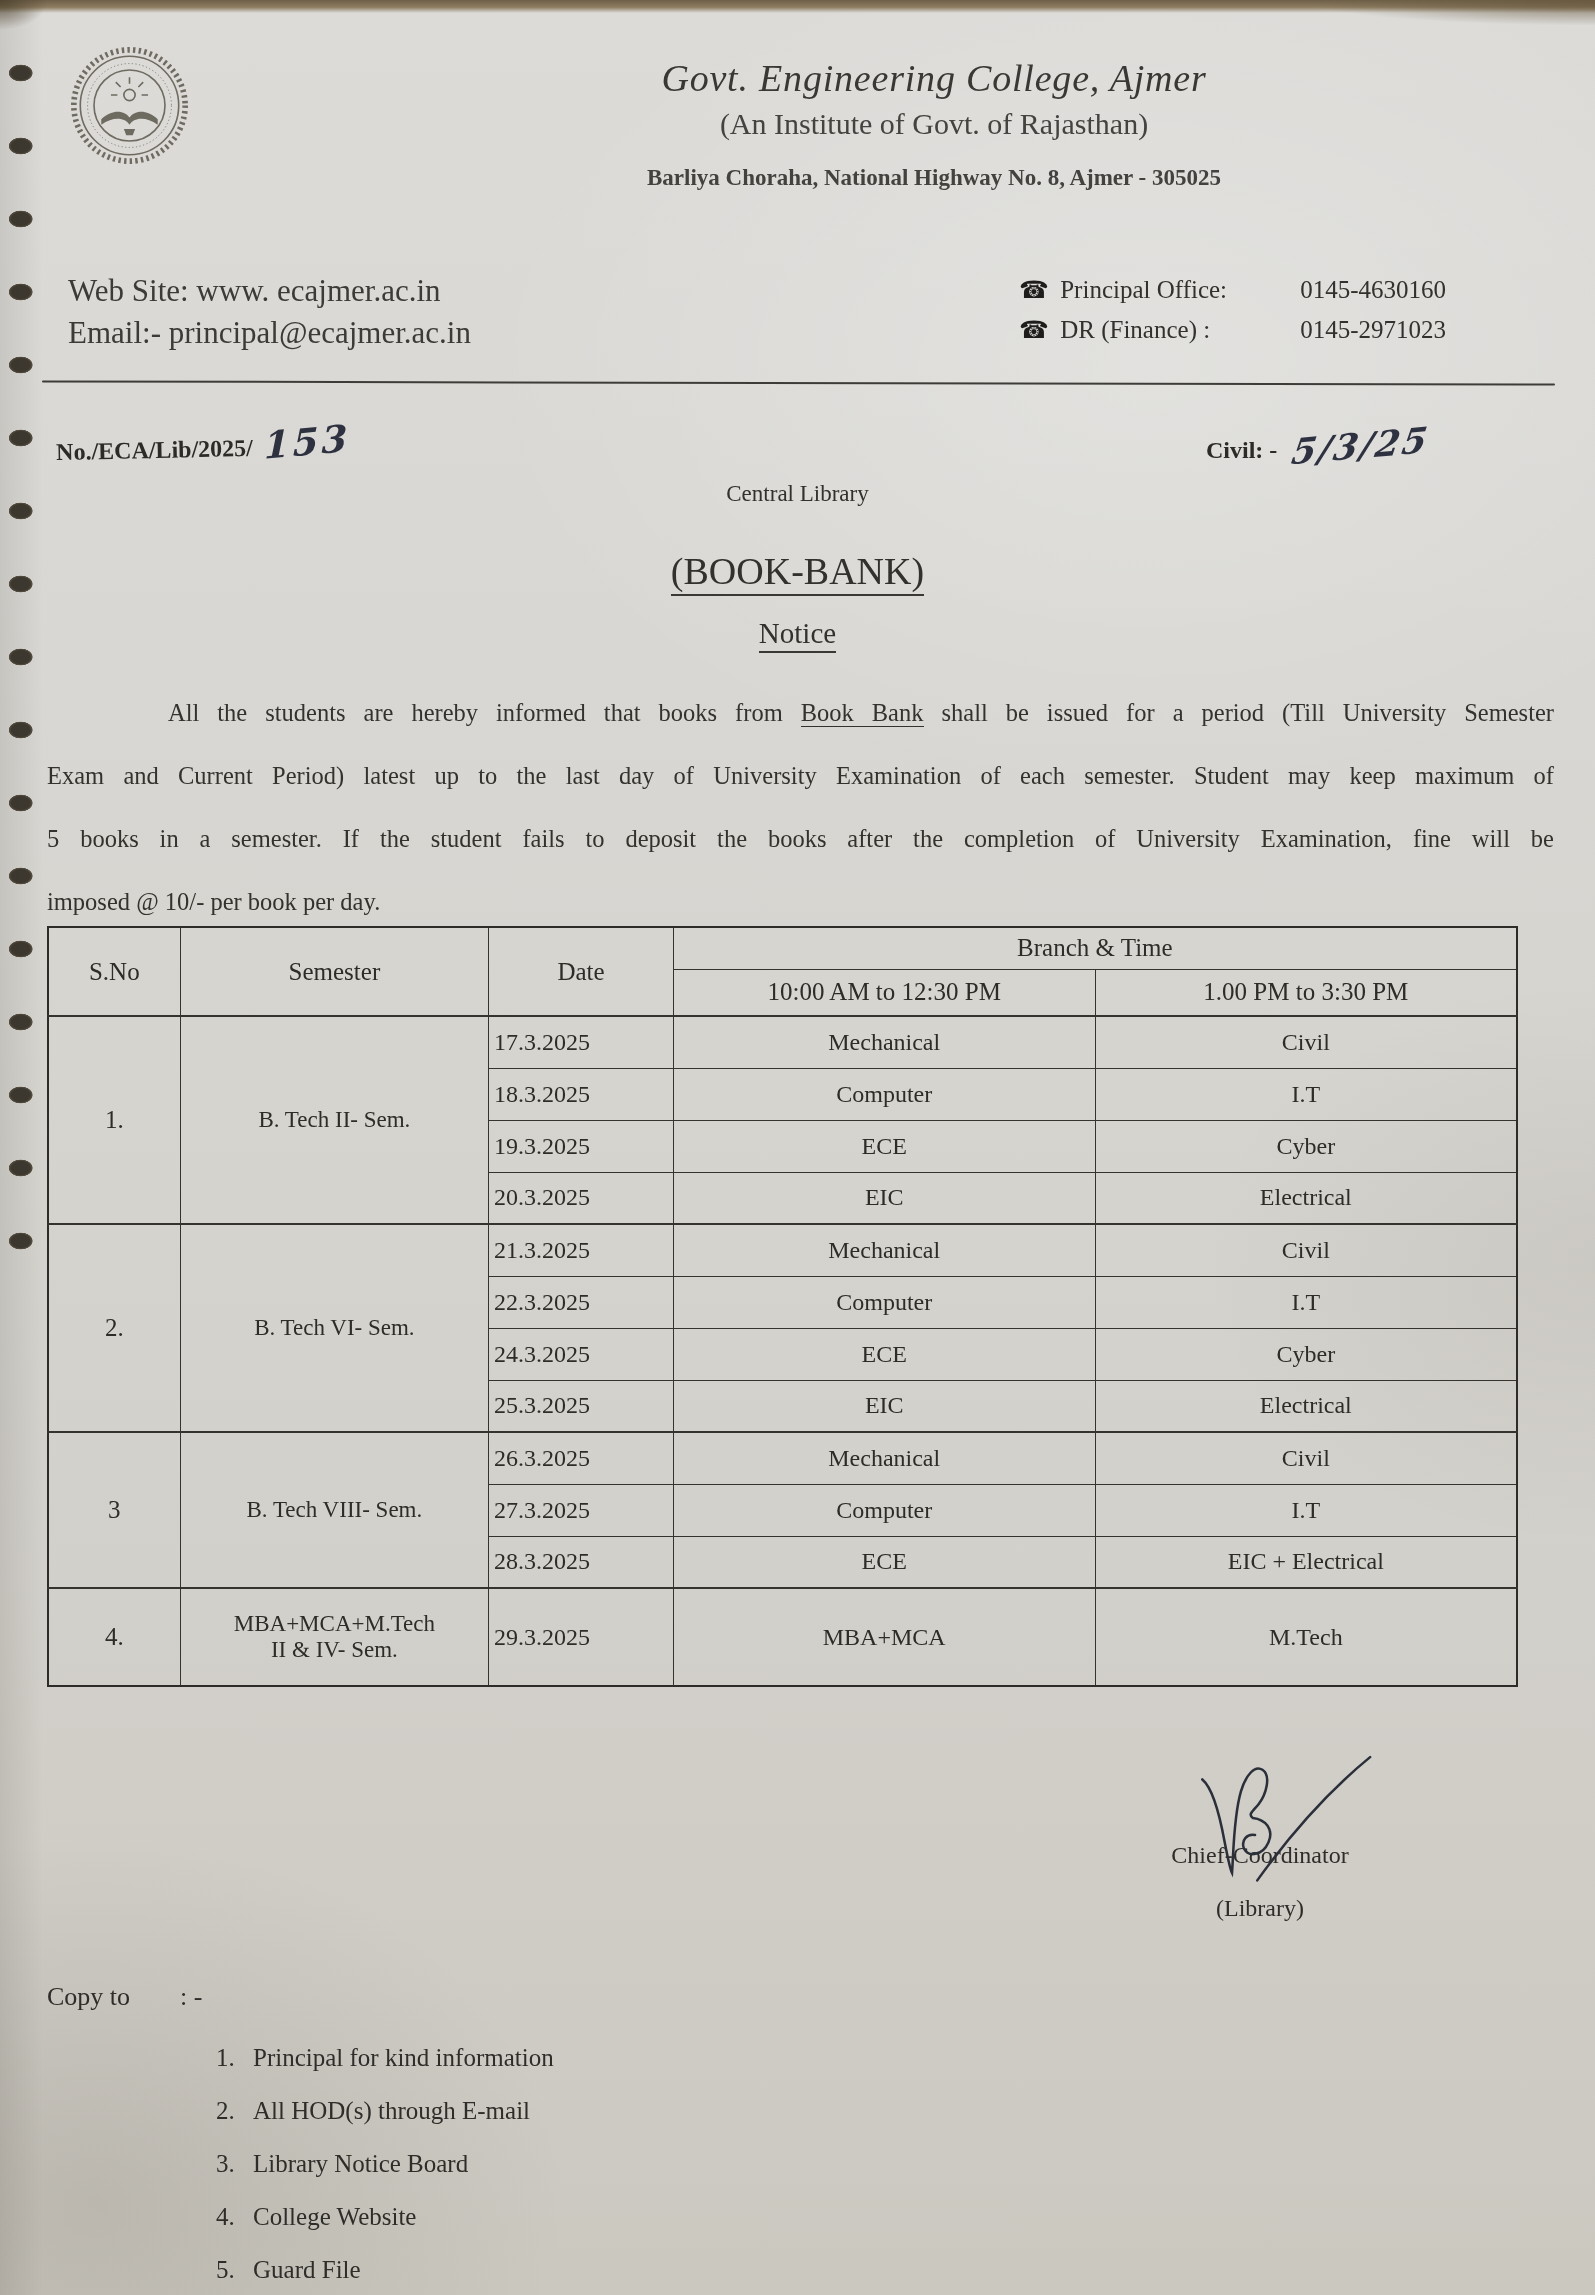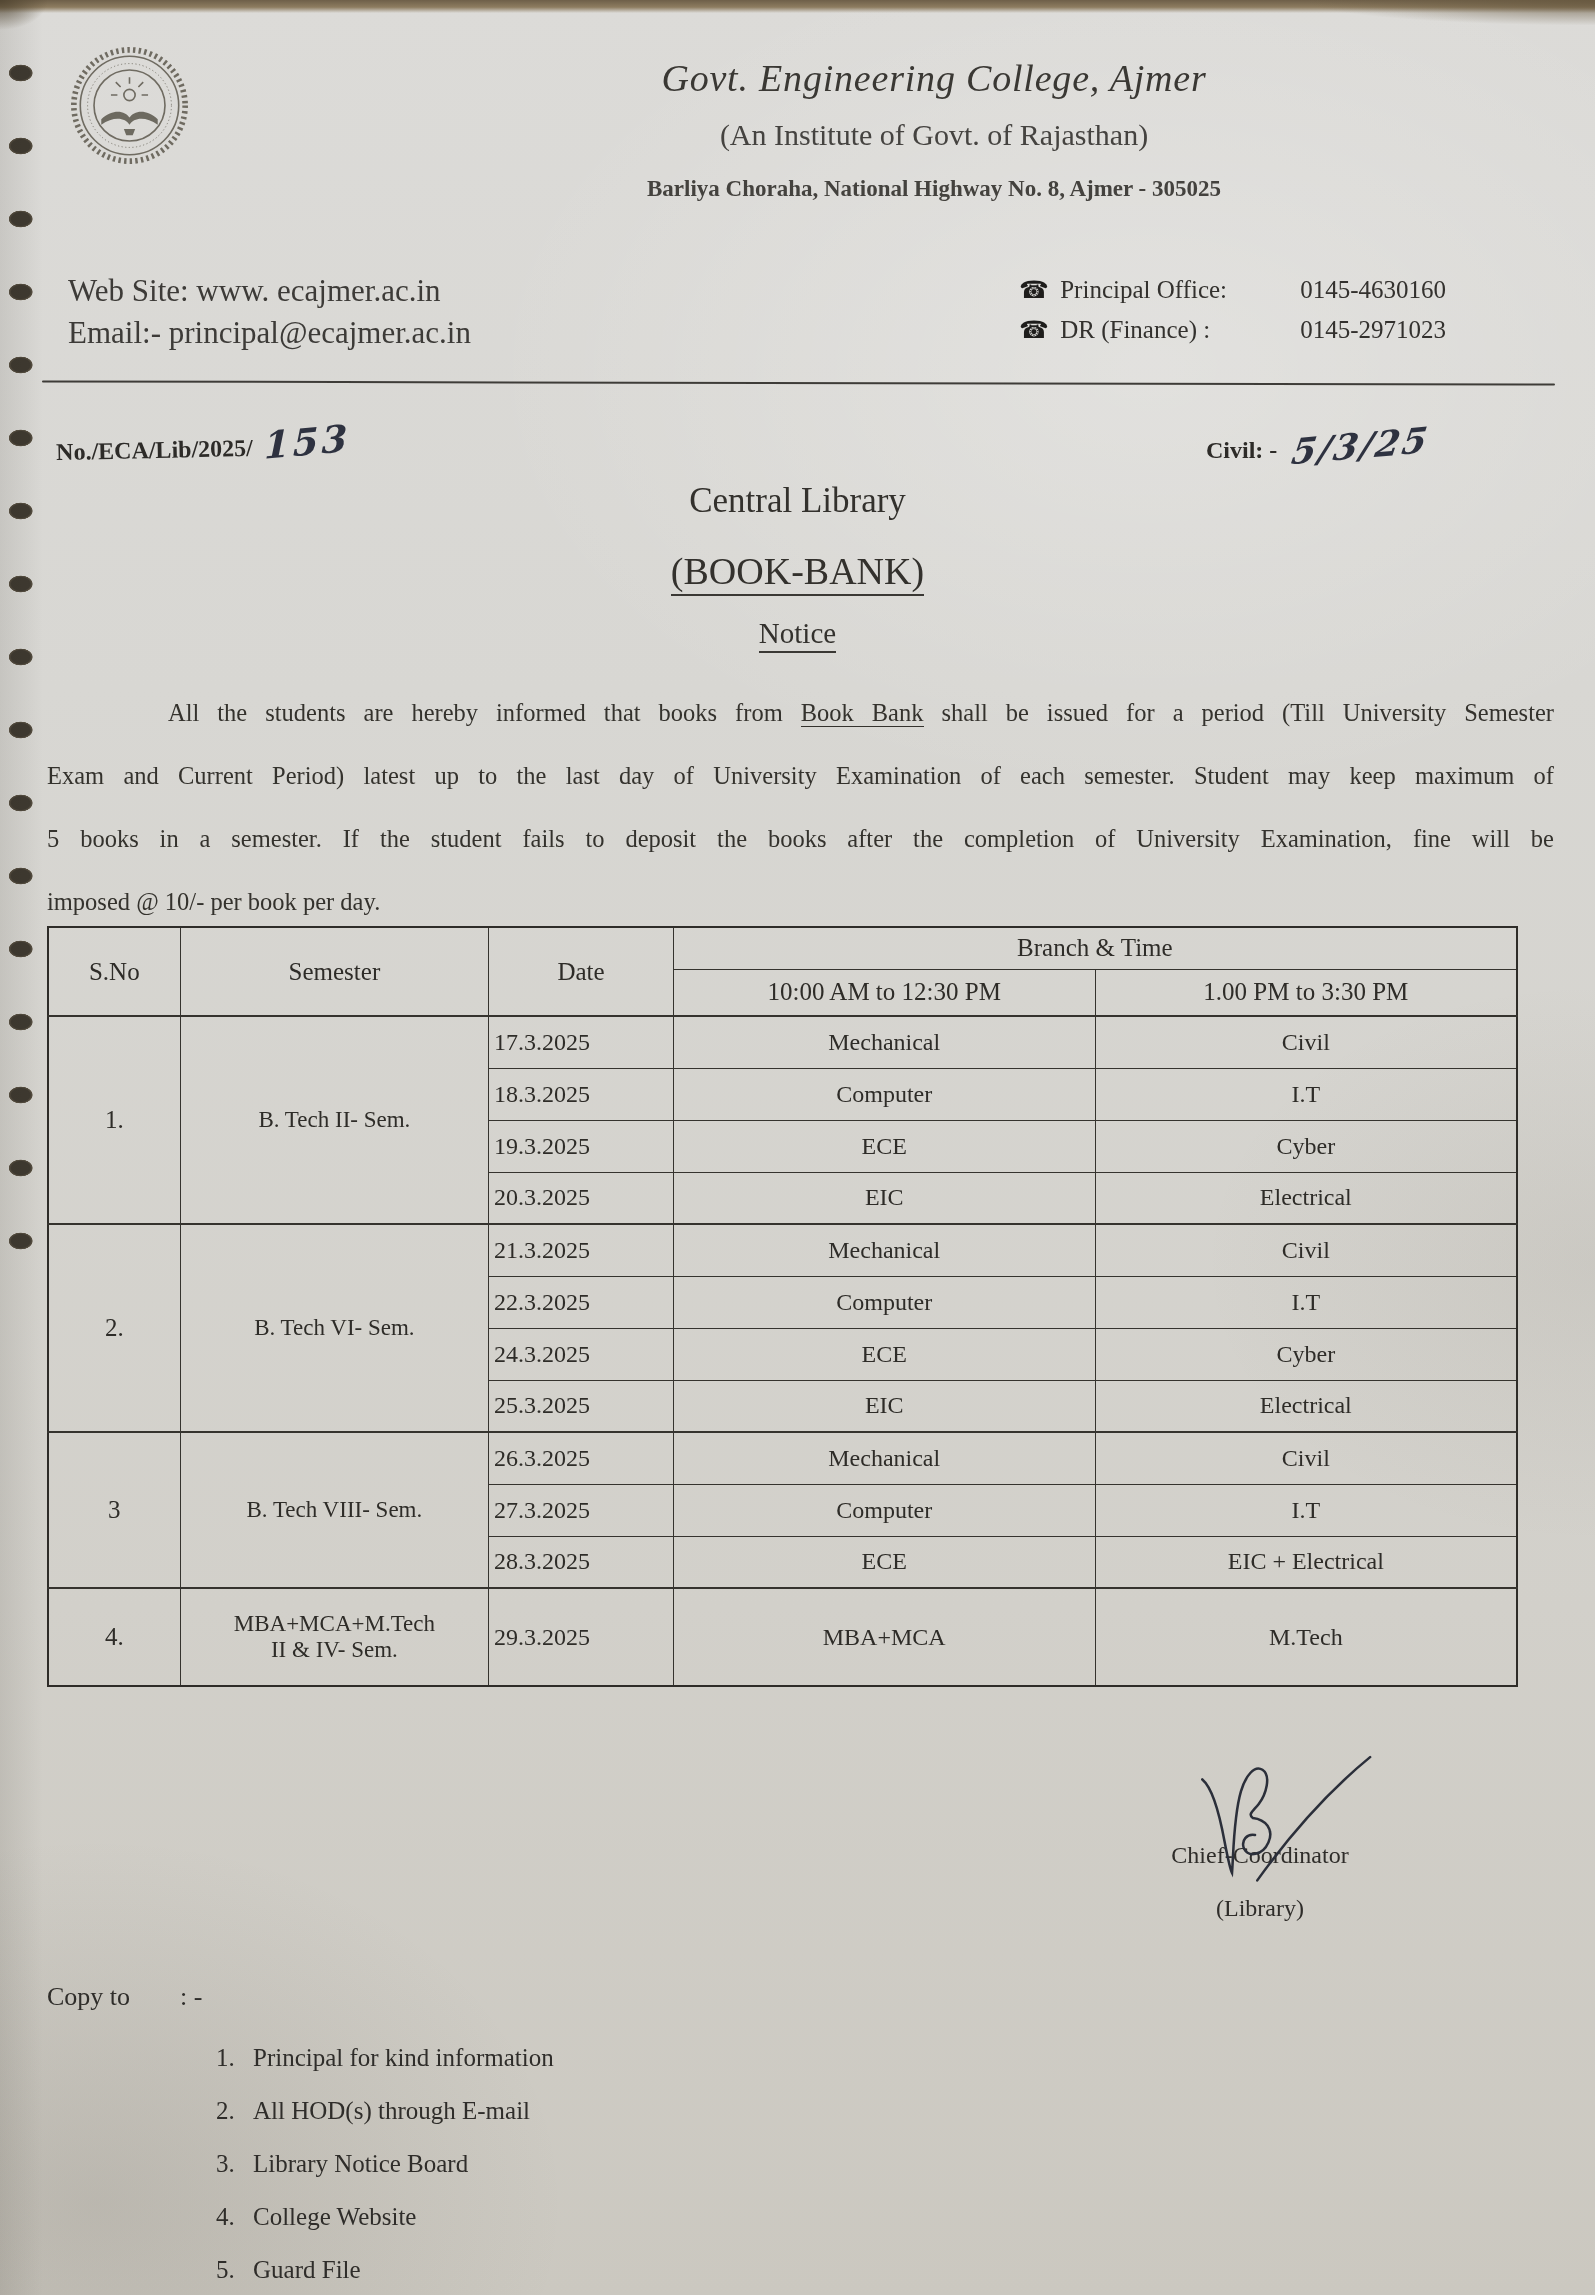--- a/index.html
+++ b/index.html
@@ -25,36 +25,36 @@
   .edge-left{position:absolute;top:0;left:0;bottom:0;width:48px;
     background:linear-gradient(90deg,rgba(40,35,25,0.10),rgba(40,35,25,0) 90%);}
   
   .holes{position:absolute;left:3.2px;top:37px;width:37px;height:1256px;
     background-image:radial-gradient(16px 11.3px at 17.7px 36px,#3e3930 0 58%,#5a5244 72%,rgba(90,82,68,0) 76%);
     background-size:37px 73px;background-repeat:repeat-y;}
   
   .logo{position:absolute;left:69px;top:45px;width:121px;height:121px;}
   .head-text{position:absolute;left:378px;top:56px;width:1112px;text-align:center;color:#3c3a37;}
   .college-name{font-style:italic;font-size:38px;letter-spacing:0.8px;color:#3a3834;}
-  .institute-line{font-size:30px;margin-top:18px;color:#454340;}
+  .institute-line{font-size:30px;margin-top:7px;color:#454340;}
   .address-line{font-size:23px;font-weight:bold;margin-top:24px;color:#44423e;}
   .contact-left{position:absolute;left:68px;top:270px;font-size:31px;line-height:42px;color:#3d3b38;}
   .contact-right{position:absolute;left:1019px;top:270px;font-size:25px;line-height:40px;color:#33312e;}
   .phone-row{display:flex;align-items:baseline;}
   .phone-ico{font-size:24px;margin-right:11.3px;color:#1e1d1b;}
   .phone-label{display:inline-block;min-width:240px;}
   .rule{position:absolute;left:42px;top:382px;width:1513px;height:2.4px;background:#3e3c38;border-radius:1.6px;transform:rotate(0.12deg);}
   
   .ref-line{position:absolute;left:56px;top:422px;font-size:24px;font-weight:bold;color:#2d2b28;transform:rotate(-1.2deg);}
   .hand{font-family:"DejaVu Serif",serif;font-style:italic;color:#2e3240;}
   .ref-hand{display:inline-block;font-size:37px;transform:rotate(-4deg) skewX(-6deg);margin-left:11.3px;letter-spacing:3.2px;}
   .date-line{position:absolute;left:1206px;top:425px;font-size:24px;font-weight:bold;color:#2d2b28;}
   .date-hand{display:inline-block;font-size:35px;transform:rotate(-5deg) skewX(-14deg);margin-left:14.5px;letter-spacing:2.4px;}
   
-  .t-central{position:absolute;left:0;width:1595px;top:481px;text-align:center;font-size:35px;color:#33312d;}
+  .t-central{position:absolute;left:0;width:1595px;top:481px;text-align:center;font-size:23px;color:#33312d;}
   .t-bookbank{position:absolute;left:0;width:1595px;top:549px;text-align:center;font-size:38px;color:#33312d;}
   .t-bookbank span{border-bottom:2.4px double #3a3834;padding-bottom:1.6px;}
   .t-notice{position:absolute;left:0;width:1595px;top:617px;text-align:center;font-size:29px;color:#33312d;}
   .t-notice span{border-bottom:2.4px double #3a3834;padding-bottom:2.4px;}
   
   .para{position:absolute;left:47px;top:681px;width:1507px;font-size:24.5px;color:#34322d;}
   .para .pl{line-height:63px;white-space:normal;}
   .jl{text-align:justify;text-align-last:justify;}
   .indent{text-indent:121px;}
   .u-bb{border-bottom:0.8px solid #34322d;}

